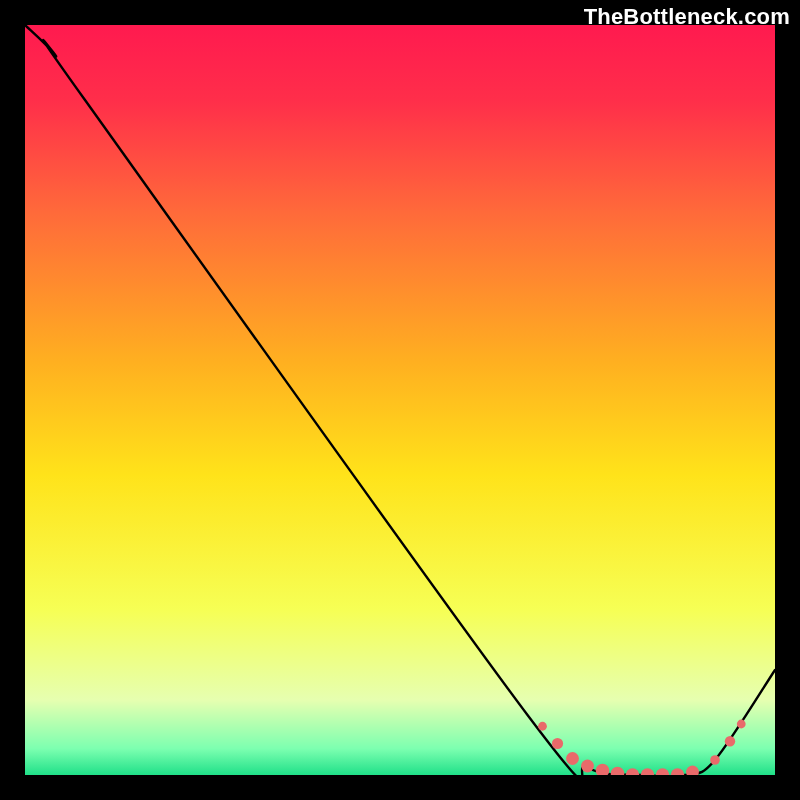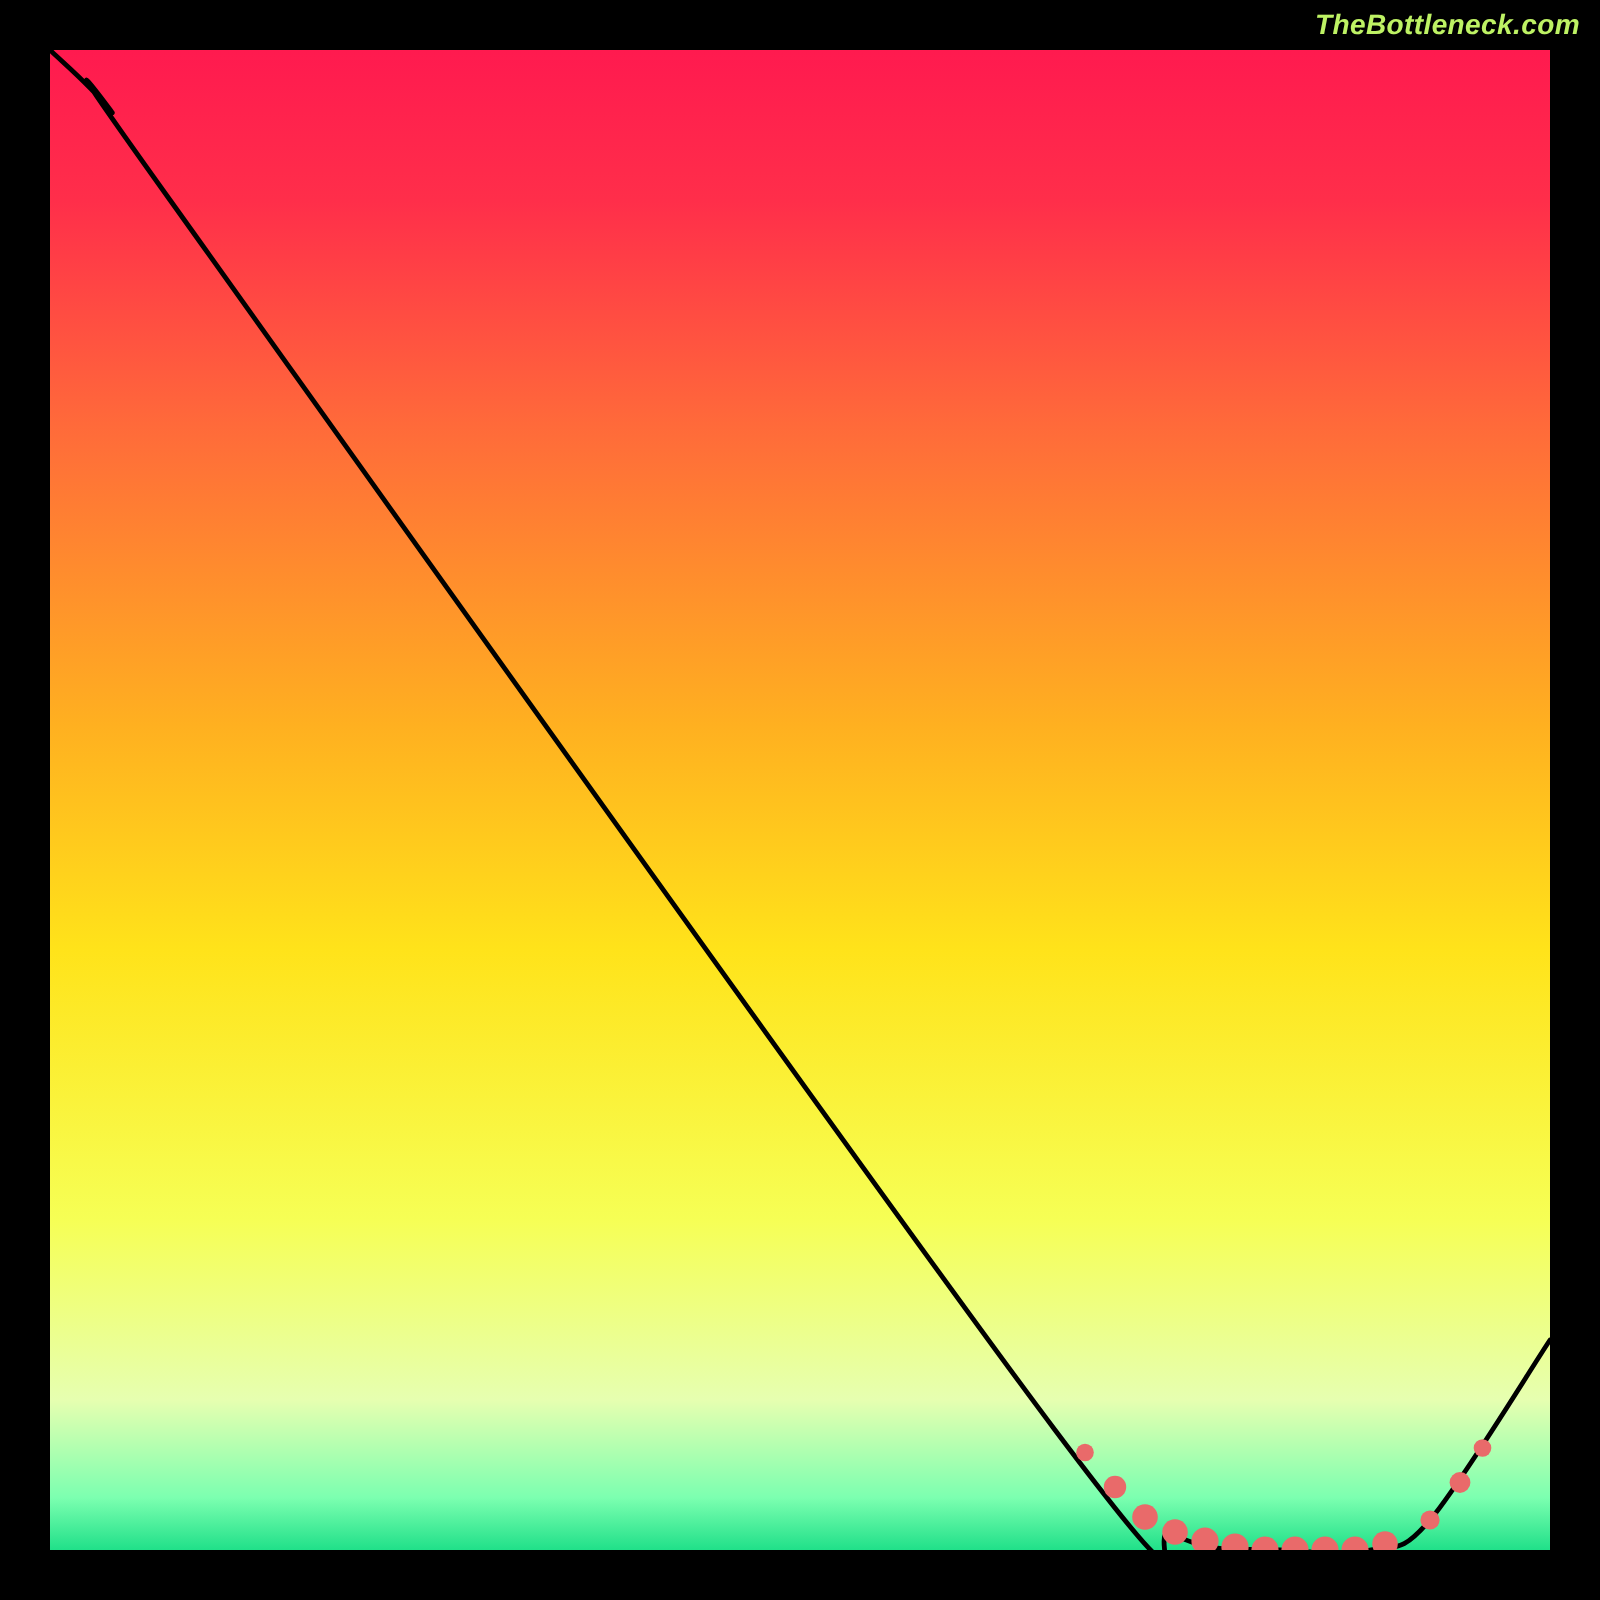--- a/index.html
+++ b/index.html
@@ -14,26 +14,25 @@
   .frame {
     position: relative;
     width: 800px;
     height: 800px;
     background: #000;
   }
   .watermark {
     position: absolute;
     top: 4px;
     right: 10px;
-    color: #bef264;
-    font-size: 14px;
+    color: #ffffff;
+    font-size: 22px;
     font-weight: 600;
     letter-spacing: 0.2px;
     z-index: 10;
-    font-style: italic;
   }
   .plot {
     position: absolute;
     left: 25px;
     top: 25px;
     width: 750px;
     height: 750px;
   }
   svg { display: block; }
 </style>

